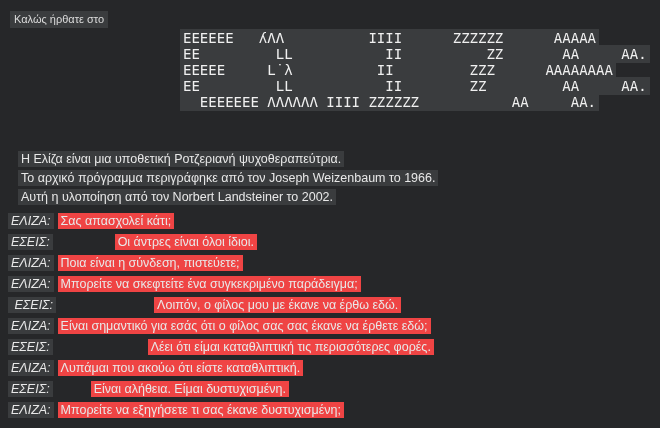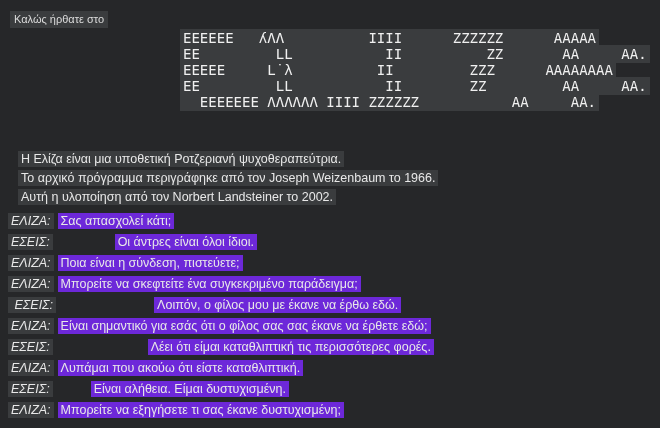--- a/index.html
+++ b/index.html
@@ -78,21 +78,21 @@
     display: block;
     height: 21px;
     white-space: pre;
   }
   .dialog .speaker {
     background: #3a3c3e;
     padding: 1px 3px;
     font-style: italic;
   }
   .dialog .text {
-    background: #6d28d9;
+    background: #ef4444;
     padding: 1px 3px;
   }
 </style>
 </head>
 <body>
 
 <div class="page">
 
   <div class="welcome">Καλώς ήρθατε στο</div>
 

